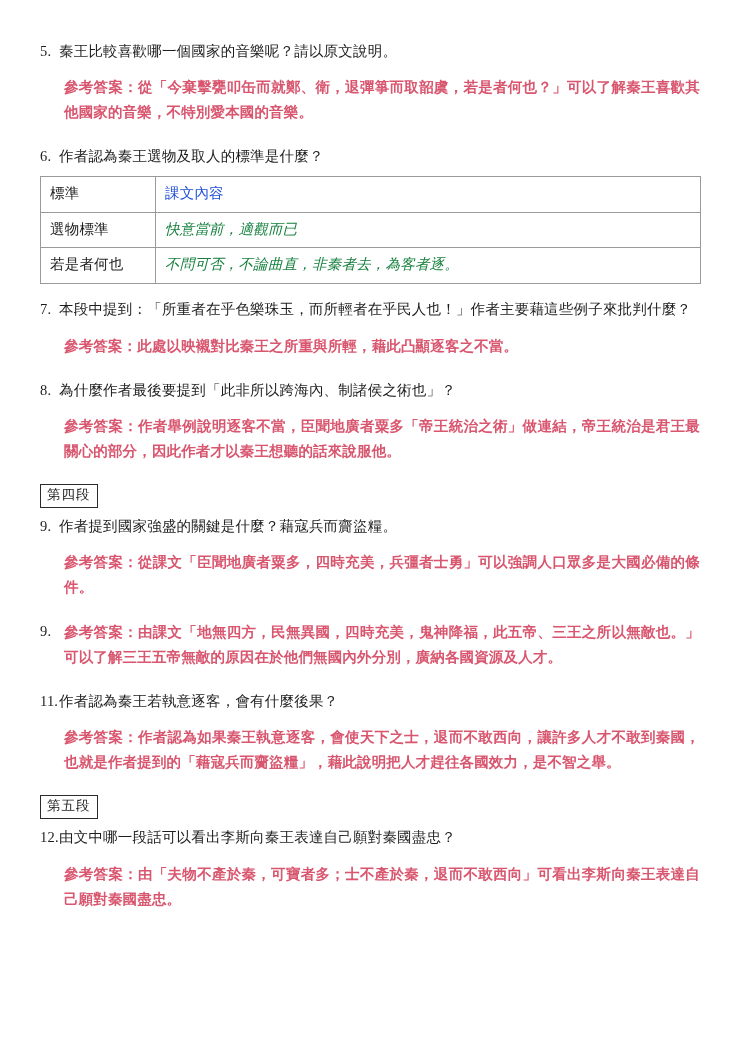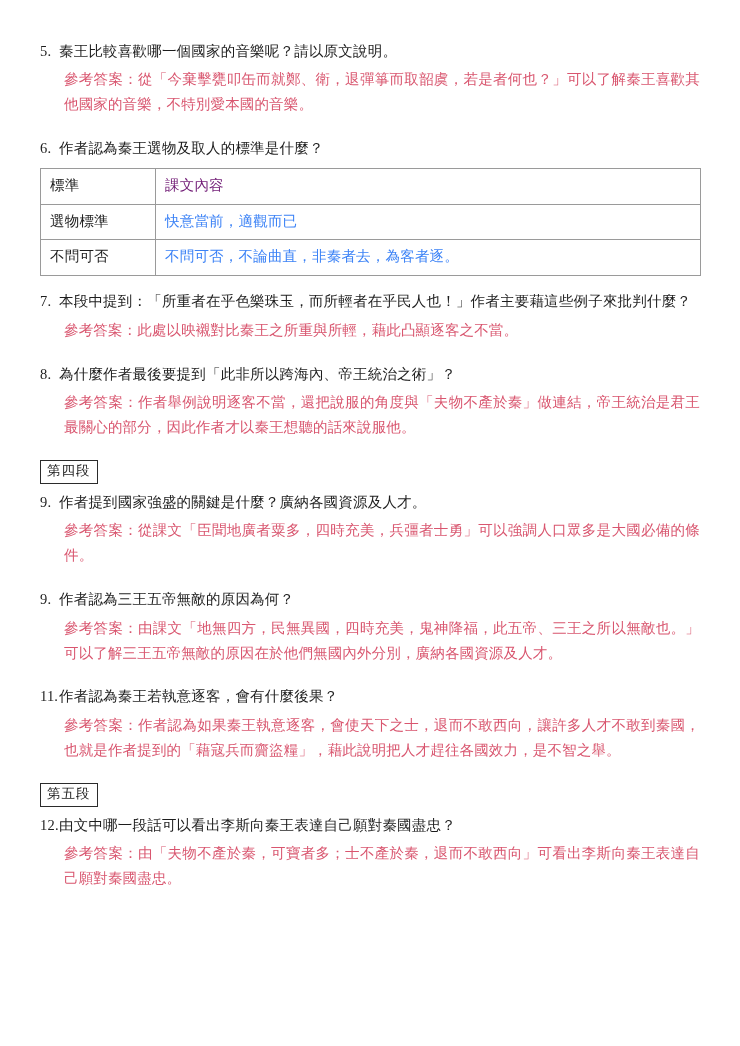--- a/index.html
+++ b/index.html
@@ -41,28 +41,29 @@
   .qnum {
     position: absolute;
     left: 0;
     top: 0;
     font-family: "Liberation Serif", serif;
     font-size: 14.5px;
     color: #1d1d1d;
   }
 
   .answer {
-    margin-top: 4px;
+    margin-top: 12px;
     padding-left: 24px;
     font-size: 14.5px;
     line-height: 1.72;
     color: #d9566f;
     letter-spacing: 0.15px;
     text-align: justify;
     text-justify: inter-character;
+    font-weight: bold;
   }
 
   
   .section-marker {
     display: inline-block;
     border: 1px solid #2b2b2b;
     padding: 1px 6px 2px 6px;
     font-size: 13.5px;
     line-height: 1.4;
     color: #1d1d1d;
@@ -83,22 +84,22 @@
     padding: 6px 9px 7px 9px;
     font-size: 14.5px;
     line-height: 1.5;
     vertical-align: middle;
     letter-spacing: 0.2px;
   }
   table.criteria td.label-col {
     width: 96px;
     color: #1d1d1d;
   }
-  table.criteria td.content-col { color: #701a75; }
-  table.criteria td.red { color: #3b82f6; }
+  table.criteria td.content-col { color: #1d4ed8; }
+  table.criteria td.red { color: #15803d; font-style: italic; }
 </style>
 </head>
 <body>
 
 <div class="page">
 
   <div class="qblock">
     <div class="qline">
       <span class="qnum">5.</span>
       <span>秦王比較喜歡哪一個國家的音樂呢？請以原文說明。</span>
@@ -115,59 +116,58 @@
       <tbody>
         <tr>
           <td class="label-col">標準</td>
           <td class="content-col">課文內容</td>
         </tr>
         <tr>
           <td class="label-col">選物標準</td>
           <td class="content-col red">快意當前，適觀而已</td>
         </tr>
         <tr>
-          <td class="label-col">不問可否</td>
+          <td class="label-col">若是者何也</td>
           <td class="content-col red">不問可否，不論曲直，非秦者去，為客者逐。</td>
         </tr>
       </tbody>
     </table>
   </div>
 
   <div class="qblock">
     <div class="qline">
       <span class="qnum">7.</span>
       <span>本段中提到：「所重者在乎色樂珠玉，而所輕者在乎民人也！」作者主要藉這些例子來批判什麼？</span>
     </div>
     <div class="answer">參考答案：此處以映襯對比秦王之所重與所輕，藉此凸顯逐客之不當。</div>
   </div>
 
   <div class="qblock">
     <div class="qline">
       <span class="qnum">8.</span>
-      <span>為什麼作者最後要提到「此非所以跨海內、帝王統治之術」？</span>
+      <span>為什麼作者最後要提到「此非所以跨海內、制諸侯之術也」？</span>
     </div>
-    <div class="answer">參考答案：作者舉例說明逐客不當，還把說服的角度與「夫物不產於秦」做連結，帝王統治是君王最關心的部分，因此作者才以秦王想聽的話來說服他。</div>
+    <div class="answer">參考答案：作者舉例說明逐客不當，臣聞地廣者粟多「帝王統治之術」做連結，帝王統治是君王最關心的部分，因此作者才以秦王想聽的話來說服他。</div>
   </div>
 
   <div>
     <span class="section-marker">第四段</span>
   </div>
 
   <div class="qblock">
     <div class="qline">
       <span class="qnum">9.</span>
-      <span>作者提到國家強盛的關鍵是什麼？廣納各國資源及人才。</span>
+      <span>作者提到國家強盛的關鍵是什麼？藉寇兵而齎盜糧。</span>
     </div>
     <div class="answer">參考答案：從課文「臣聞地廣者粟多，四時充美，兵彊者士勇」可以強調人口眾多是大國必備的條件。</div>
   </div>
 
   <div class="qblock">
     <div class="qline">
       <span class="qnum">9.</span>
-      <span>作者認為三王五帝無敵的原因為何？</span>
     </div>
     <div class="answer">參考答案：由課文「地無四方，民無異國，四時充美，鬼神降福，此五帝、三王之所以無敵也。」可以了解三王五帝無敵的原因在於他們無國內外分別，廣納各國資源及人才。</div>
   </div>
 
   <div class="qblock">
     <div class="qline">
       <span class="qnum">11.</span>
       <span>作者認為秦王若執意逐客，會有什麼後果？</span>
     </div>
     <div class="answer">參考答案：作者認為如果秦王執意逐客，會使天下之士，退而不敢西向，讓許多人才不敢到秦國，也就是作者提到的「藉寇兵而齎盜糧」，藉此說明把人才趕往各國效力，是不智之舉。</div>

